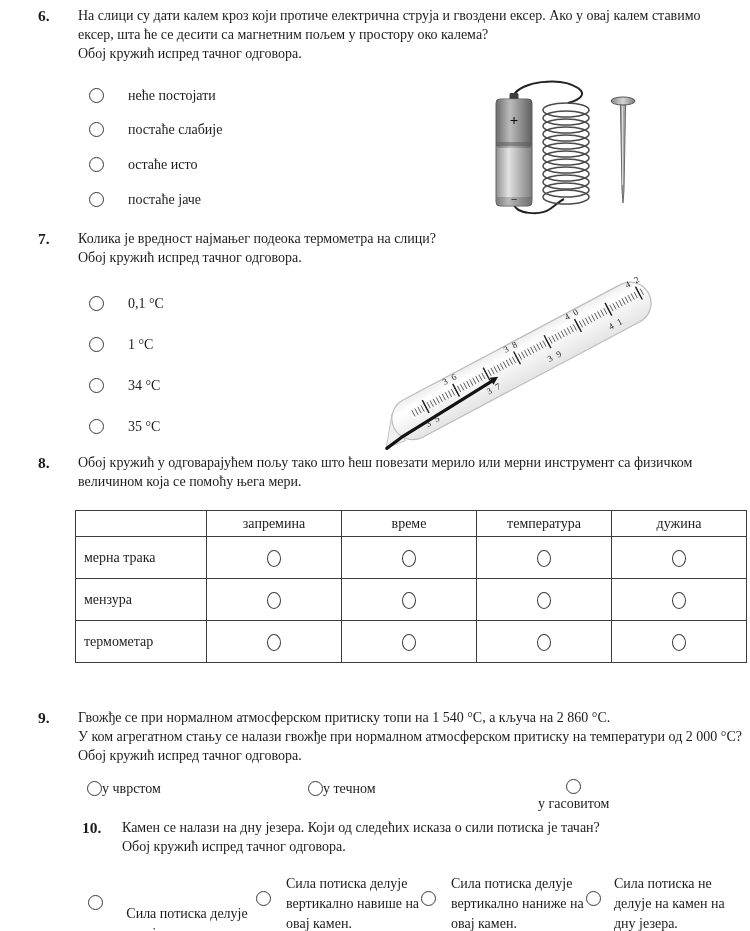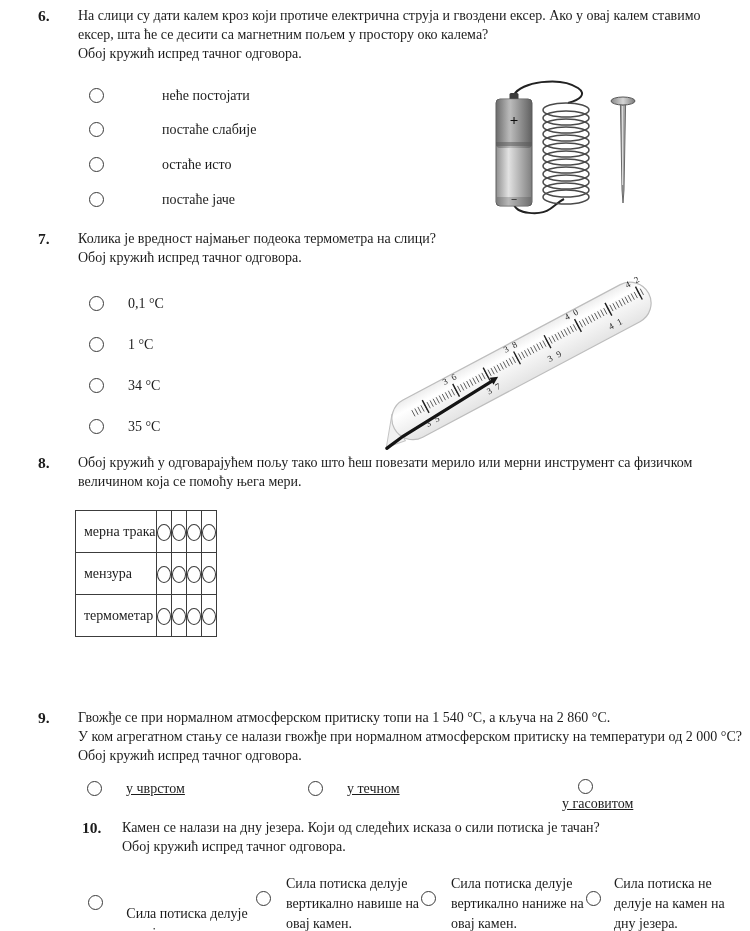--- a/index.html
+++ b/index.html
@@ -7,24 +7,24 @@
         font-family:"Liberation Serif","DejaVu Serif",serif;font-size:14px;line-height:19px;color:#1c1c1c;}
   .q{position:absolute;left:38px;display:flex;}
   .qnum{width:40px;font-weight:bold;font-size:15.5px;}
   .qbody{width:660px;}
   .qbody p{margin:0;}
   .radio{display:inline-block;width:15px;height:15px;border:1.2px solid #3a3a3a;border-radius:50%;background:#fff;flex:0 0 auto;box-sizing:border-box;}
   .radio.tall{width:14px;height:17px;}
   .optcol{position:absolute;}
   .opt{display:flex;align-items:center;}
   .opt .lbl{margin-left:24px;}
-  #q6-opts .opt{height:34.6px;gap:34px;}
+  #q6-opts .opt{height:34.6px;}
   #q7-opts .opt{height:41px;}
   .hgroup{position:absolute;display:flex;align-items:center;}
-  .hgroup .lbl{margin-left:24px;text-decoration:underline;}
+  .hgroup .lbl{}
   .fig{position:absolute;}
   table.match{position:absolute;left:75px;top:510px;border-collapse:collapse;table-layout:fixed;}
   table.match td,table.match th{border:1.3px solid #3c3c3c;font-weight:normal;font-size:14px;padding:0;text-align:center;vertical-align:middle;}
   table.match th.rowlbl{text-align:left;padding-left:8px;}
   .c0{width:130px;} .cc{width:134px;}
   tr.hdr{height:26px;} tr.data{height:42px;}
   td .radio{vertical-align:middle;}
   .q10txt{position:absolute;line-height:20px;}
   .abs-radio{position:absolute;}
   svg text{font-family:"Liberation Serif","DejaVu Serif",serif;}
@@ -258,20 +258,27 @@
 
   <div class="q" style="top:453px;">
     <div class="qnum">8.</div>
     <div class="qbody" style="width:672px;">
       <p>Обој кружић у одговарајућем пољу тако што ћеш повезати мерило или мерни инструмент са физичком величином која се помоћу њега мери.</p>
     </div>
   </div>
 
   <table class="match">
     <tbody>
+        <tr class="hdr">
+      <th class="c0"></th>
+      <th class="cc">запремина</th>
+      <th class="cc">време</th>
+      <th class="cc">температура</th>
+      <th class="cc">дужина</th>
+    </tr>
     <tr class="data">
       <th class="rowlbl">мерна трака</th>
       <td><span class="radio tall"></span></td>
       <td><span class="radio tall"></span></td>
       <td><span class="radio tall"></span></td>
       <td><span class="radio tall"></span></td>
     </tr>
     <tr class="data">
       <th class="rowlbl">мензура</th>
       <td><span class="radio tall"></span></td>

